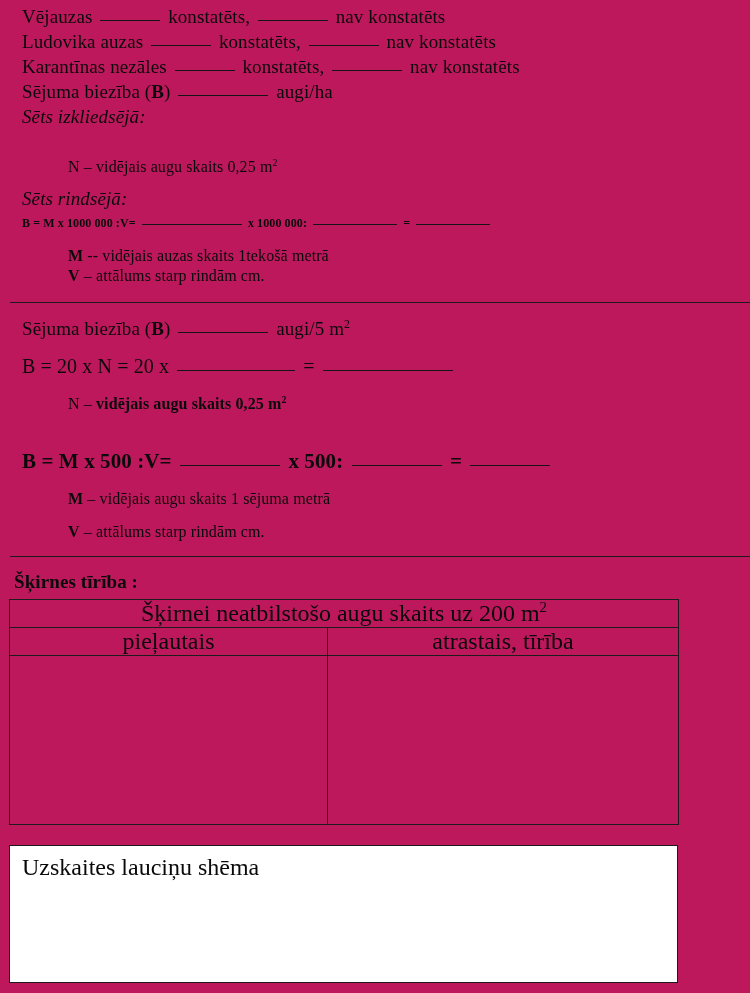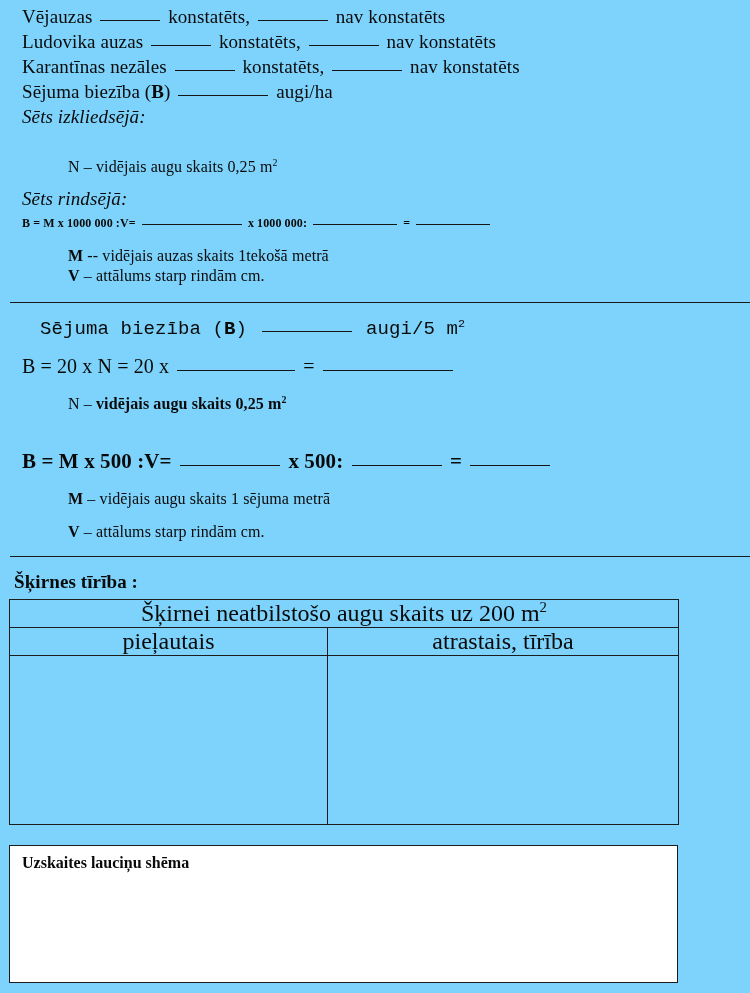--- a/index.html
+++ b/index.html
@@ -13,21 +13,21 @@
     height: 993px;
     position: relative;
     font-family: "Liberation Serif", "DejaVu Serif", serif;
     color: #0a0a0a;
     overflow: hidden;
   }
   .page {
     position: relative;
     width: 750px;
     height: 993px;
-    background: #7dd3fc;
+    background: #be185d;
   }
 
   
   .ln {
     position: absolute;
     white-space: nowrap;
     font-size: 19px;
     line-height: 22px;
     letter-spacing: 0.1px;
   }
@@ -86,23 +86,22 @@
 
   
   .scheme-box {
     position: absolute;
     border: 1.5px solid #1c1c1c;
     box-sizing: border-box;
     background: #fff;
   }
   .scheme-label {
     position: absolute;
-    font-size: 16px;
+    font-size: 24px;
     white-space: nowrap;
-    font-weight: bold;
   }
 </style>
 </head>
 <body>
 
 <div class="page">
 
   <div class="ln" style="left:22px; top:6px;">
     <span>Vējauzas</span>
     <span class="blank b60"></span>
@@ -160,21 +159,21 @@
   </div>
 
   <div class="ln small" style="left:68px; top:265px;">
     <span class="bold">V</span>
     <span>–</span>
     <span>attālums starp rindām cm.</span>
   </div>
 
   <div class="hrule" style="left:10px; top:302px; width:740px;"></div>
 
-  <div class="ln" style="left:40px; top:318px;font-family:Liberation Mono, monospace;">
+  <div class="ln" style="left:22px; top:318px;">
     <span>Sējuma biezība (</span><span class="bold">B</span><span>)</span>
     <span class="blank b90"></span>
     <span>augi/5 m</span><sup>2</sup>
   </div>
 
   <div class="ln" style="left:22px; top:355px; font-size:20px;">
     <span>B = 20 x N = 20 x</span>
     <span class="blank b118"></span>
     <span>=</span>
     <span class="blank b130"></span>

